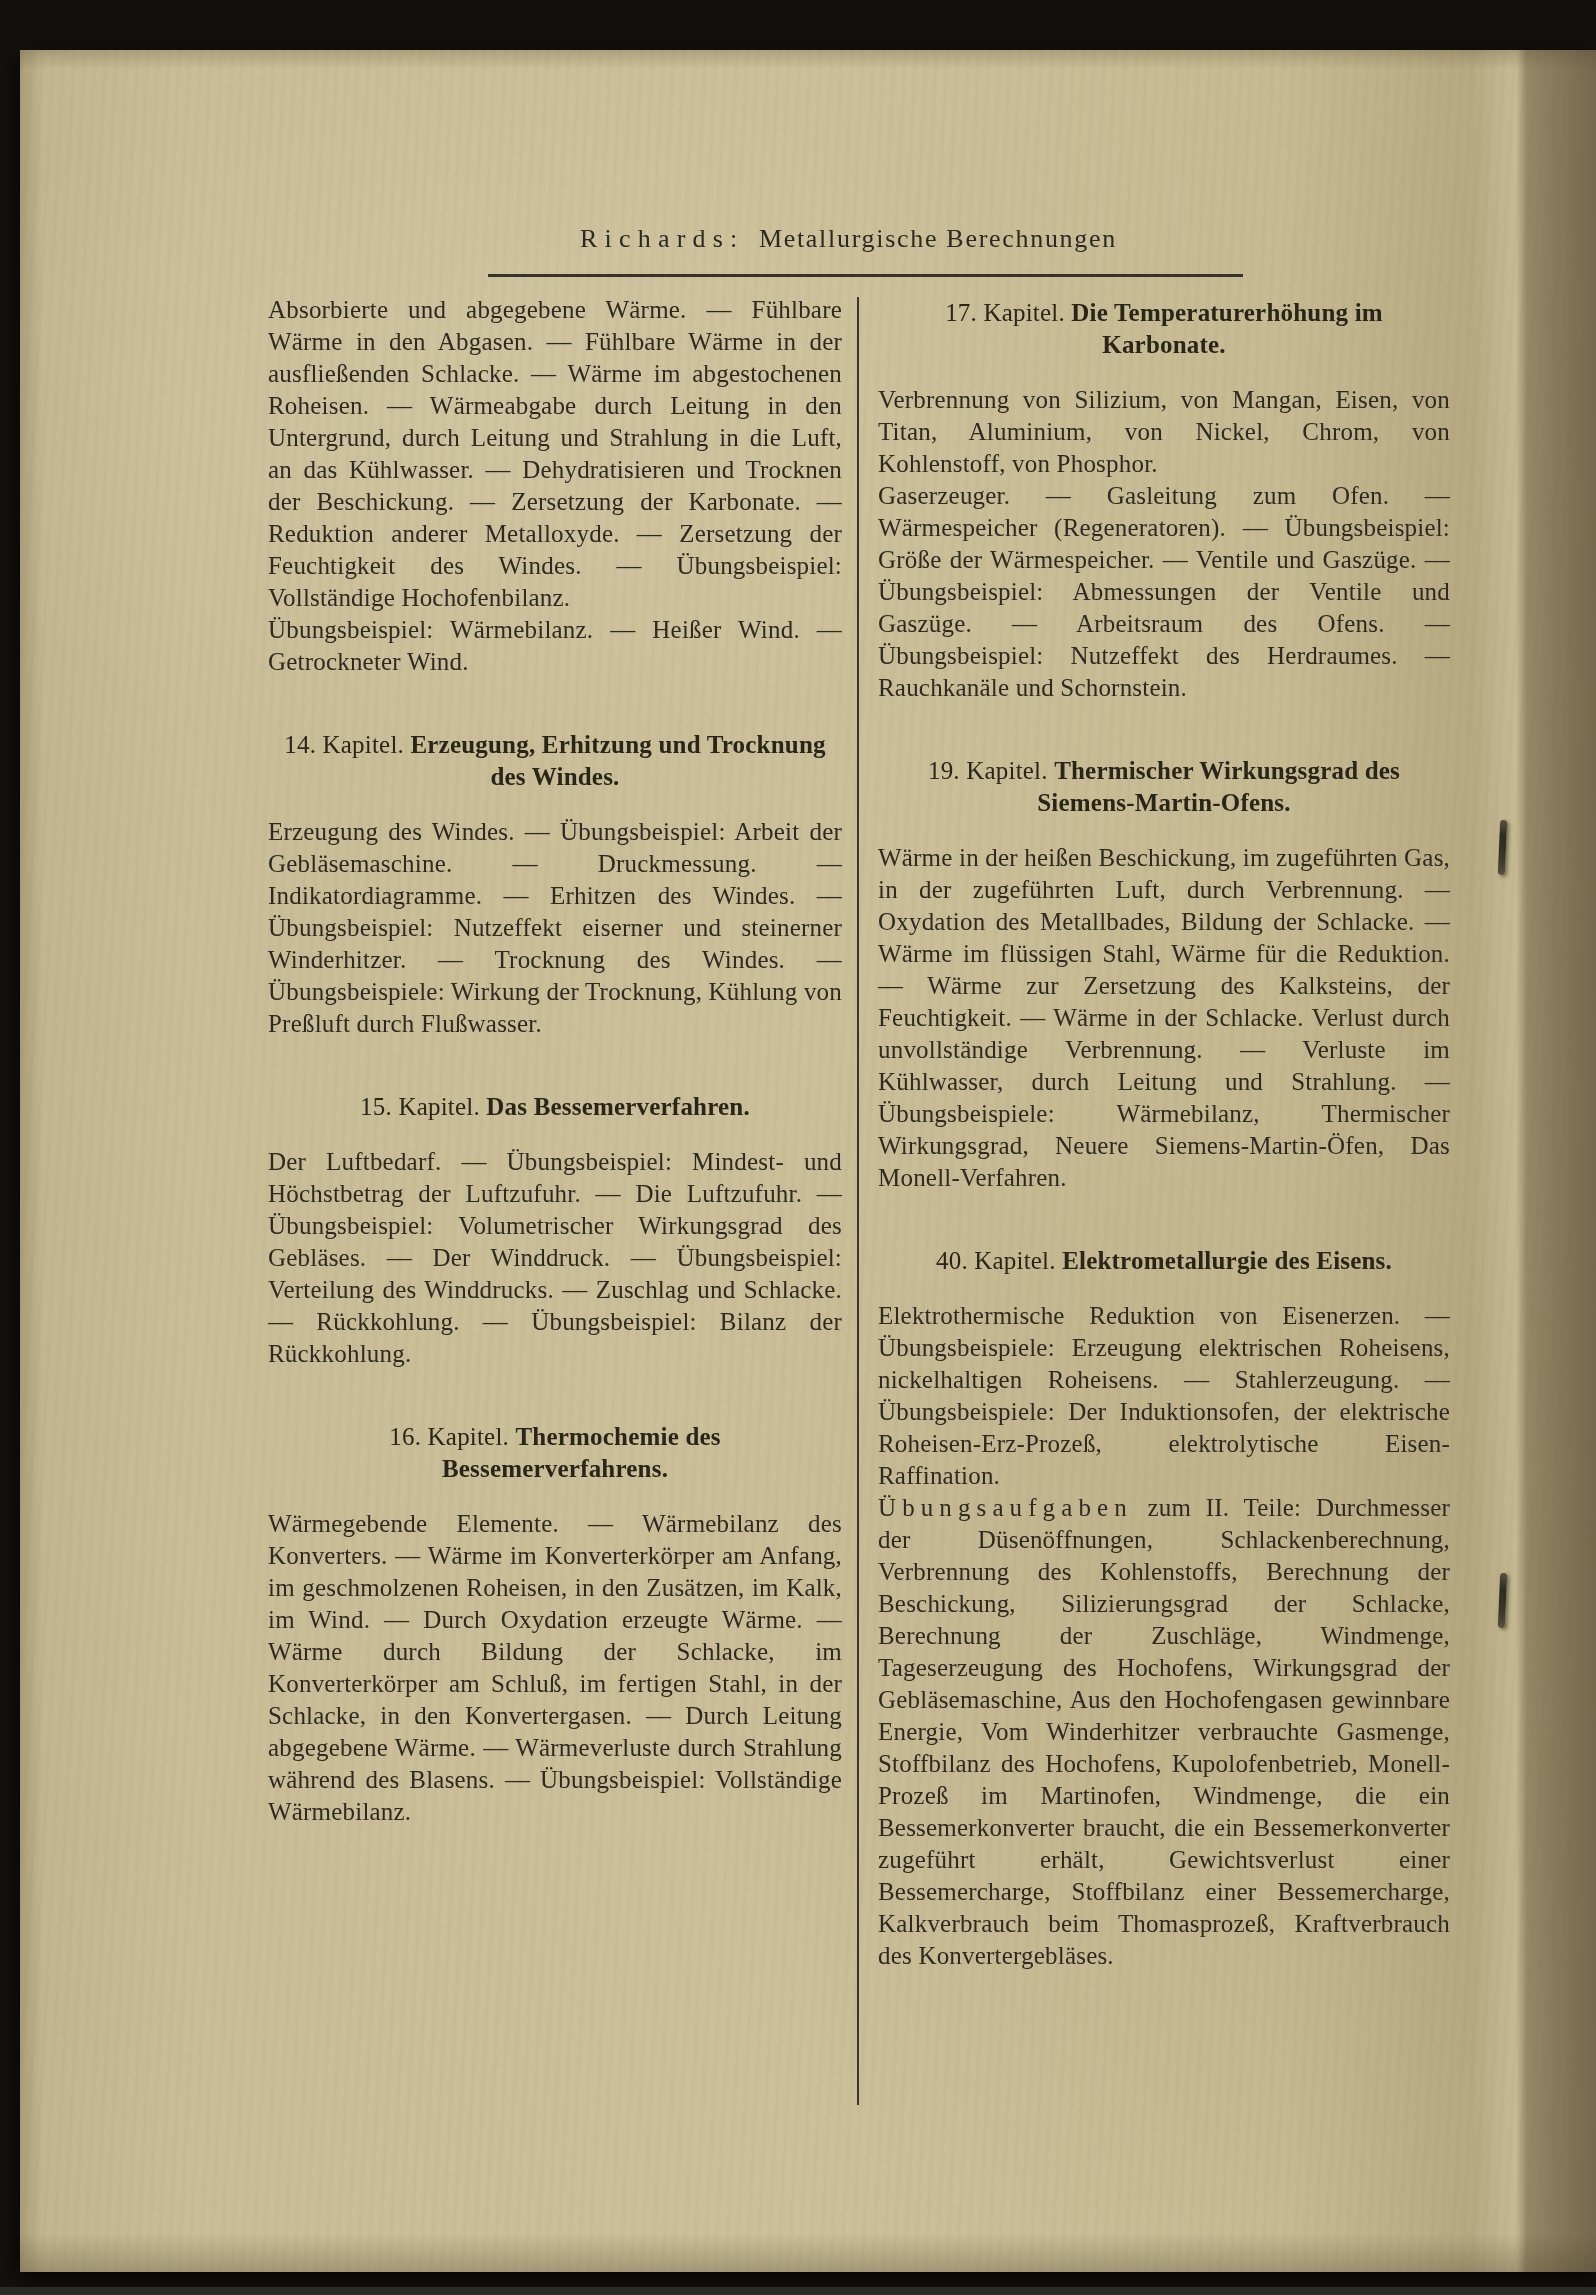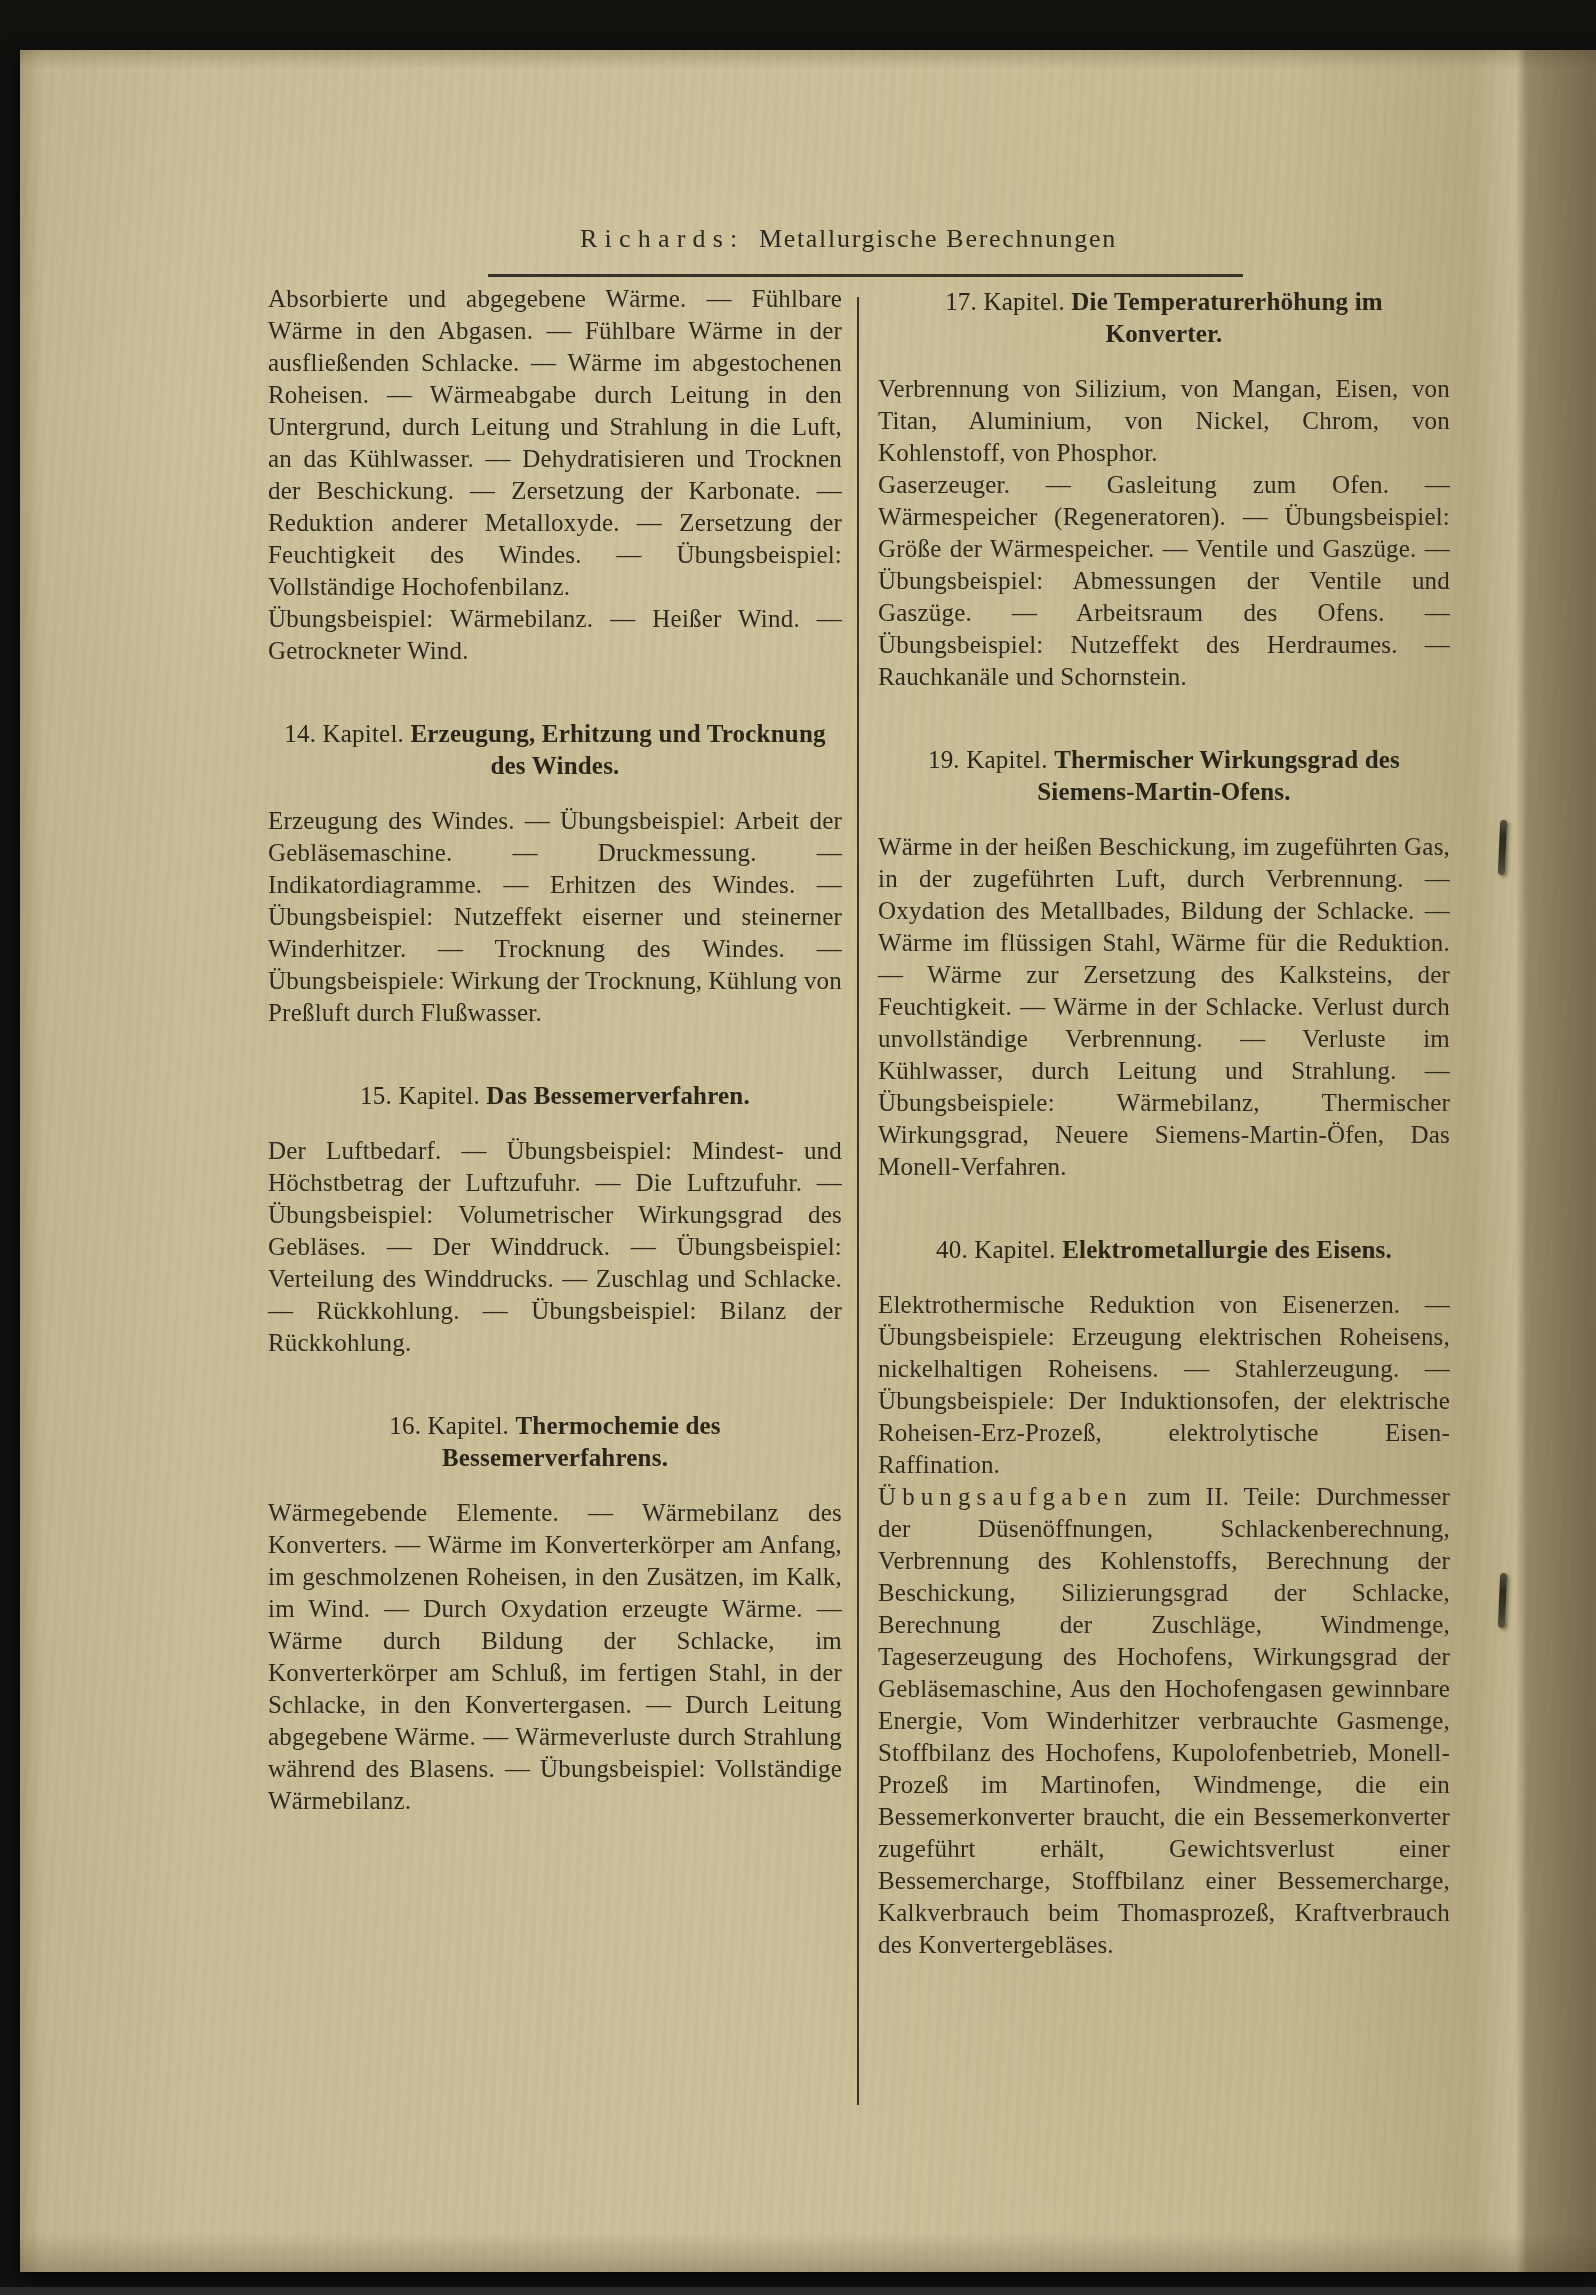--- a/index.html
+++ b/index.html
@@ -42,21 +42,21 @@
   .head-rule {
     position: absolute;
     left: 468px; top: 224px;
     width: 755px; height: 2.2px;
     background: #37332a;
   }
 
   
   .col {
     position: absolute;
-    top: 233px;
+    top: 244px;
     font-size: 25px; line-height: 32px;
     color: #2e2a21;
     text-align: justify;
     letter-spacing: 0.2px;
   }
   .col-left  { left: 248px;  width: 574px; }
   .col-right { left: 858px; width: 572px; }
 
   .divider {
     position: absolute;
@@ -132,21 +132,21 @@
       <span class="chtitle">Thermochemie des Bessemerverfahrens.</span>
     </h3>
     <p class="par">Wärmegebende Elemente. — Wärmebilanz des Konverters. — Wärme im Konverterkörper am Anfang, im geschmolzenen Roheisen, in den Zusätzen, im Kalk, im Wind. — Durch Oxydation erzeugte Wärme. — Wärme durch Bildung der Schlacke, im Konverterkörper am Schluß, im fertigen Stahl, in der Schlacke, in den Konvertergasen. — Durch Leitung abgegebene Wärme. — Wärmeverluste durch Strahlung während des Blasens. — Übungsbeispiel: Vollständige Wärmebilanz.</p>
 
   </div>
 
   <div class="col col-right">
 
     <h3 class="chap">
       <span class="chlabel">17. Kapitel.</span>
-      <span class="chtitle">Die Temperaturerhöhung im Konverter.</span>
+      <span class="chtitle">Die Temperaturerhöhung im Karbonate.</span>
     </h3>
     <p class="par">Verbrennung von Silizium, von Mangan, Eisen, von Titan, Aluminium, von Nickel, Chrom, von Kohlenstoff, von Phosphor.</p>
 
     <p class="par">Gaserzeuger. — Gasleitung zum Ofen. — Wärmespeicher (Regeneratoren). — Übungsbeispiel: Größe der Wärmespeicher. — Ventile und Gaszüge. — Übungsbeispiel: Abmessungen der Ventile und Gaszüge. — Arbeitsraum des Ofens. — Übungsbeispiel: Nutzeffekt des Herdraumes. — Rauchkanäle und Schornstein.</p>
 
     <h3 class="chap">
       <span class="chlabel">19. Kapitel.</span>
       <span class="chtitle">Thermischer Wirkungsgrad des Siemens-Martin-Ofens.</span>
     </h3>
     <p class="par">Wärme in der heißen Beschickung, im zugeführten Gas, in der zugeführten Luft, durch Verbrennung. — Oxydation des Metallbades, Bildung der Schlacke. — Wärme im flüssigen Stahl, Wärme für die Reduktion. — Wärme zur Zersetzung des Kalksteins, der Feuchtigkeit. — Wärme in der Schlacke. Verlust durch unvollständige Verbrennung. — Verluste im Kühlwasser, durch Leitung und Strahlung. — Übungsbeispiele: Wärmebilanz, Thermischer Wirkungsgrad, Neuere Siemens-Martin-Öfen, Das Monell-Verfahren.</p>

